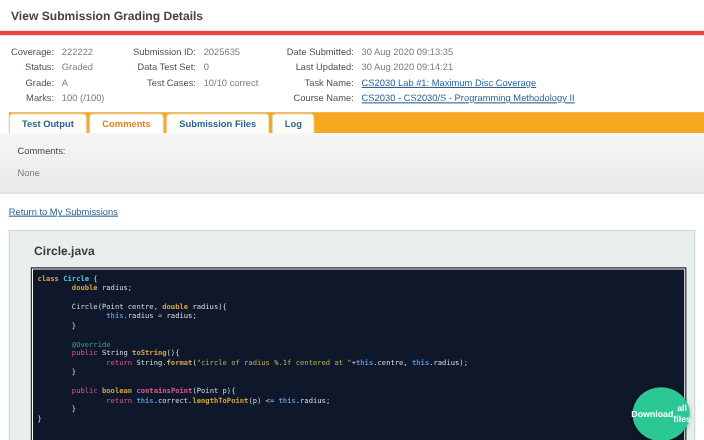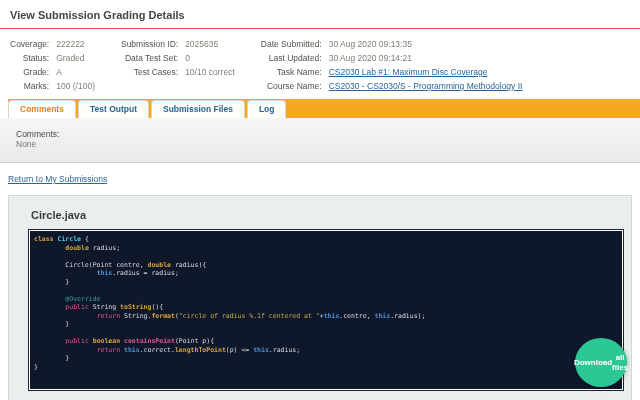--- a/index.html
+++ b/index.html
@@ -1,40 +1,40 @@
 <!DOCTYPE html>
 <html><head>
 <meta charset="utf-8">
 <style>
   * { margin:0; padding:0; box-sizing:border-box; }
   html,body { width:640px; height:400px; background:#fff; overflow:hidden;
     font-family:"Liberation Sans", sans-serif; }
 
   
-  .page-header { padding:9px 10px 7px; border-bottom:1px solid #ef4444; }
+  .page-header { padding:9px 10px 7px; border-bottom:4px solid #ef4444; }
   .page-title { font-size:11px; font-weight:bold; color:#4a443e; }
 
   
   .info-section { display:flex; padding:10px 0 8px 10px; }
   .info-col { display:grid; grid-template-columns:auto auto; column-gap:7px; row-gap:4px; align-content:start; }
   .info-col + .info-col { margin-left:26px; }
   .info-label { font-size:8.5px; color:#55504a; text-align:right; }
   .info-value { font-size:8.5px; color:#837c74; }
   a.info-value, .blue-link { color:#2a6496; text-decoration:underline; cursor:pointer; }
 
   
   .tab-bar { margin-left:8px; background:#f6a821; height:19px; display:flex; align-items:flex-end; padding-top:2px; }
   .tab { background:#fdfcf7; border:1px solid #ddd3c0; border-bottom:none; border-radius:4px 4px 0 0;
     padding:3px 11px 4px; font-size:8.5px; font-weight:bold; color:#2a6496; margin-right:2px; cursor:pointer; }
   .tab.active { background:#ffffff; color:#e87f1f; }
 
   
   .comments-panel { background:linear-gradient(#f6f6f6,#e9e9e9); border-bottom:1px solid #d2d2d2; padding:11px 16px 13px; }
   .comments-label { font-size:8.5px; color:#4c4742; }
-  .comments-value { font-size:8.5px; color:#7e7870; margin-top:0; }
+  .comments-value { font-size:8.5px; color:#7e7870; margin-top:10px; }
 
   
   .return-link { display:inline-block; margin:11px 0 0 8px; font-size:8.5px; }
 
   
   .file-panel { position:relative; margin:9px 8px 0; background:#e9efee; border:1px solid #cfd8d7; height:206px; }
   .file-name { padding:13px 0 9px 22px; font-size:11px; font-weight:bold; color:#3b3b3b; }
   .code-block { margin:0 8px 0 20px; height:160px; background:#0f172a; border:1px solid #ffffff;
     outline:1px solid #1e2230; padding:4px 0 0 4px; overflow:hidden; }
   .code-line { white-space:pre; font-family:"DejaVu Sans Mono", monospace; font-size:6.5px; line-height:8.5px; color:#d8dce0; }
@@ -88,22 +88,22 @@
       <span class="info-label">Last Updated:</span>
       <span class="info-value">30 Aug 2020 09:14:21</span>
       <span class="info-label">Task Name:</span>
       <a href="#" class="info-value">CS2030 Lab #1: Maximum Disc Coverage</a>
       <span class="info-label">Course Name:</span>
       <a href="#" class="info-value">CS2030 - CS2030/S - Programming Methodology II</a>
     </div>
 </div>
 
 <div class="tab-bar">
+    <div class="tab">Test Output</div>
     <div class="tab active">Comments</div>
-    <div class="tab">Test Output</div>
     <div class="tab">Submission Files</div>
     <div class="tab">Log</div>
   </div>
 
 <div class="comments-panel">
   <div class="comments-label">Comments:</div>
   <div class="comments-value">None</div>
 </div>
 
 <a href="#" class="blue-link return-link">Return to My Submissions</a>

